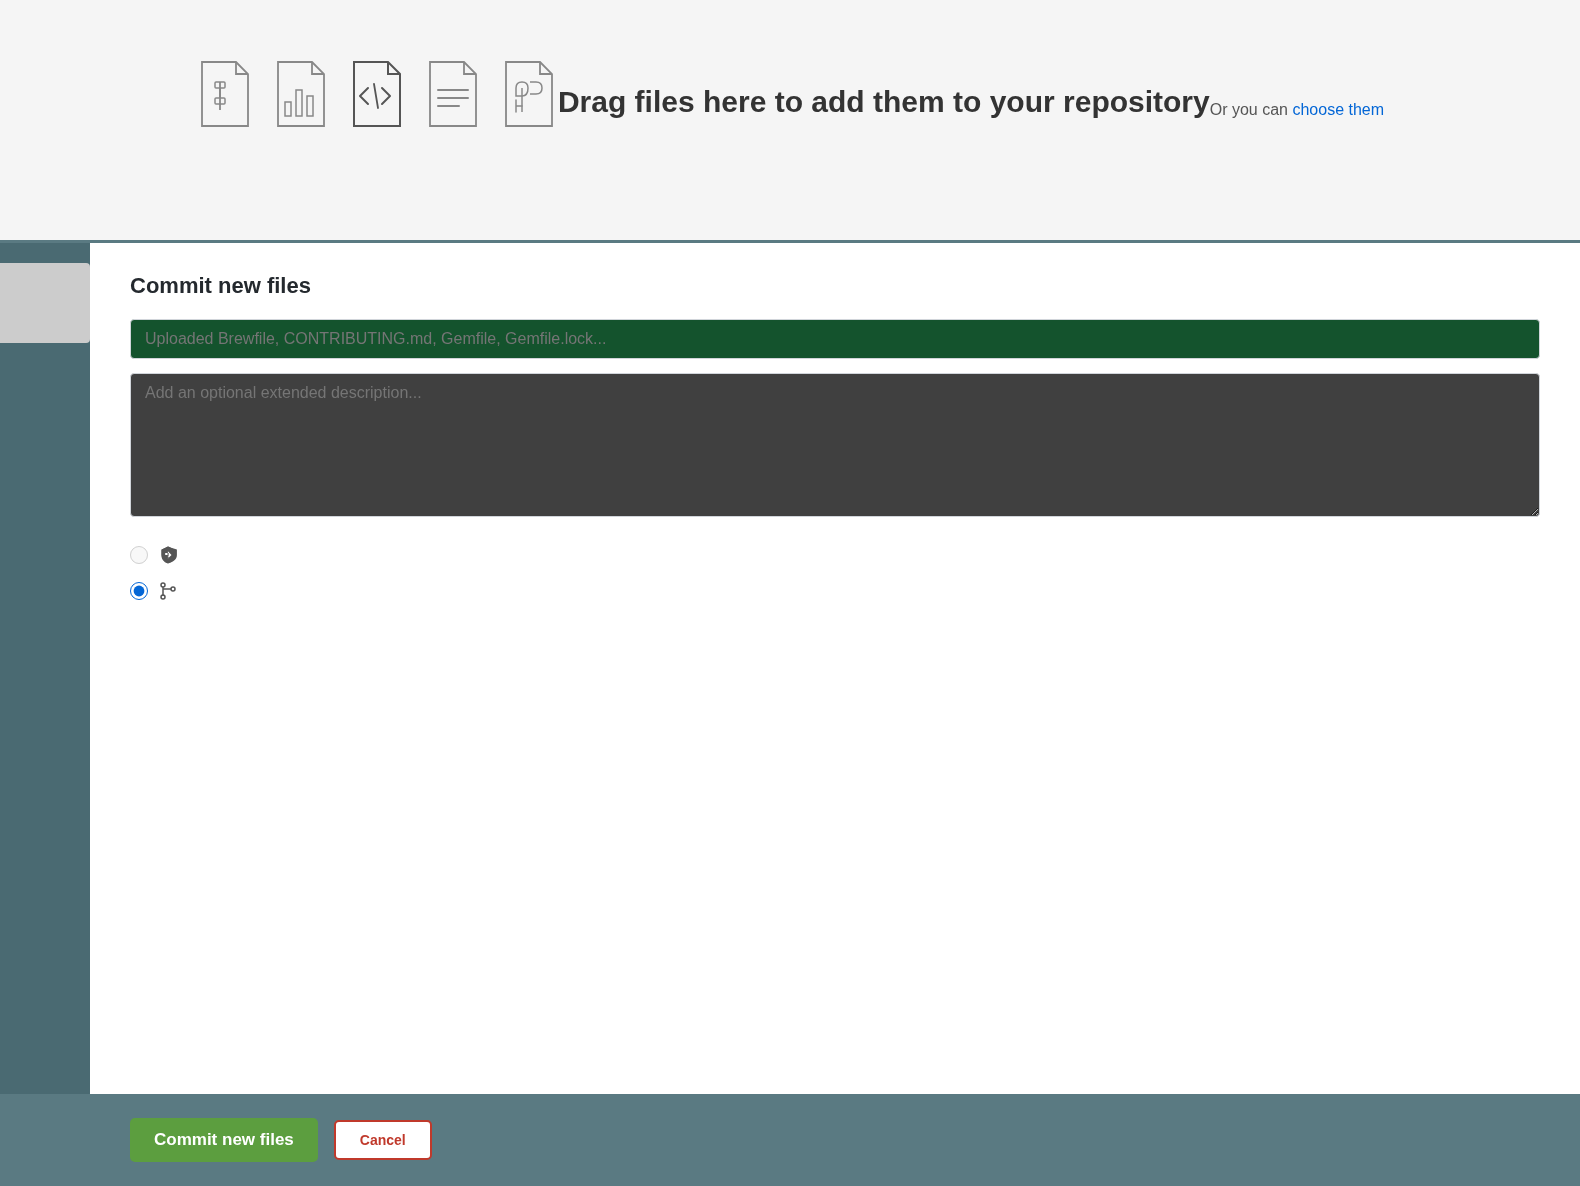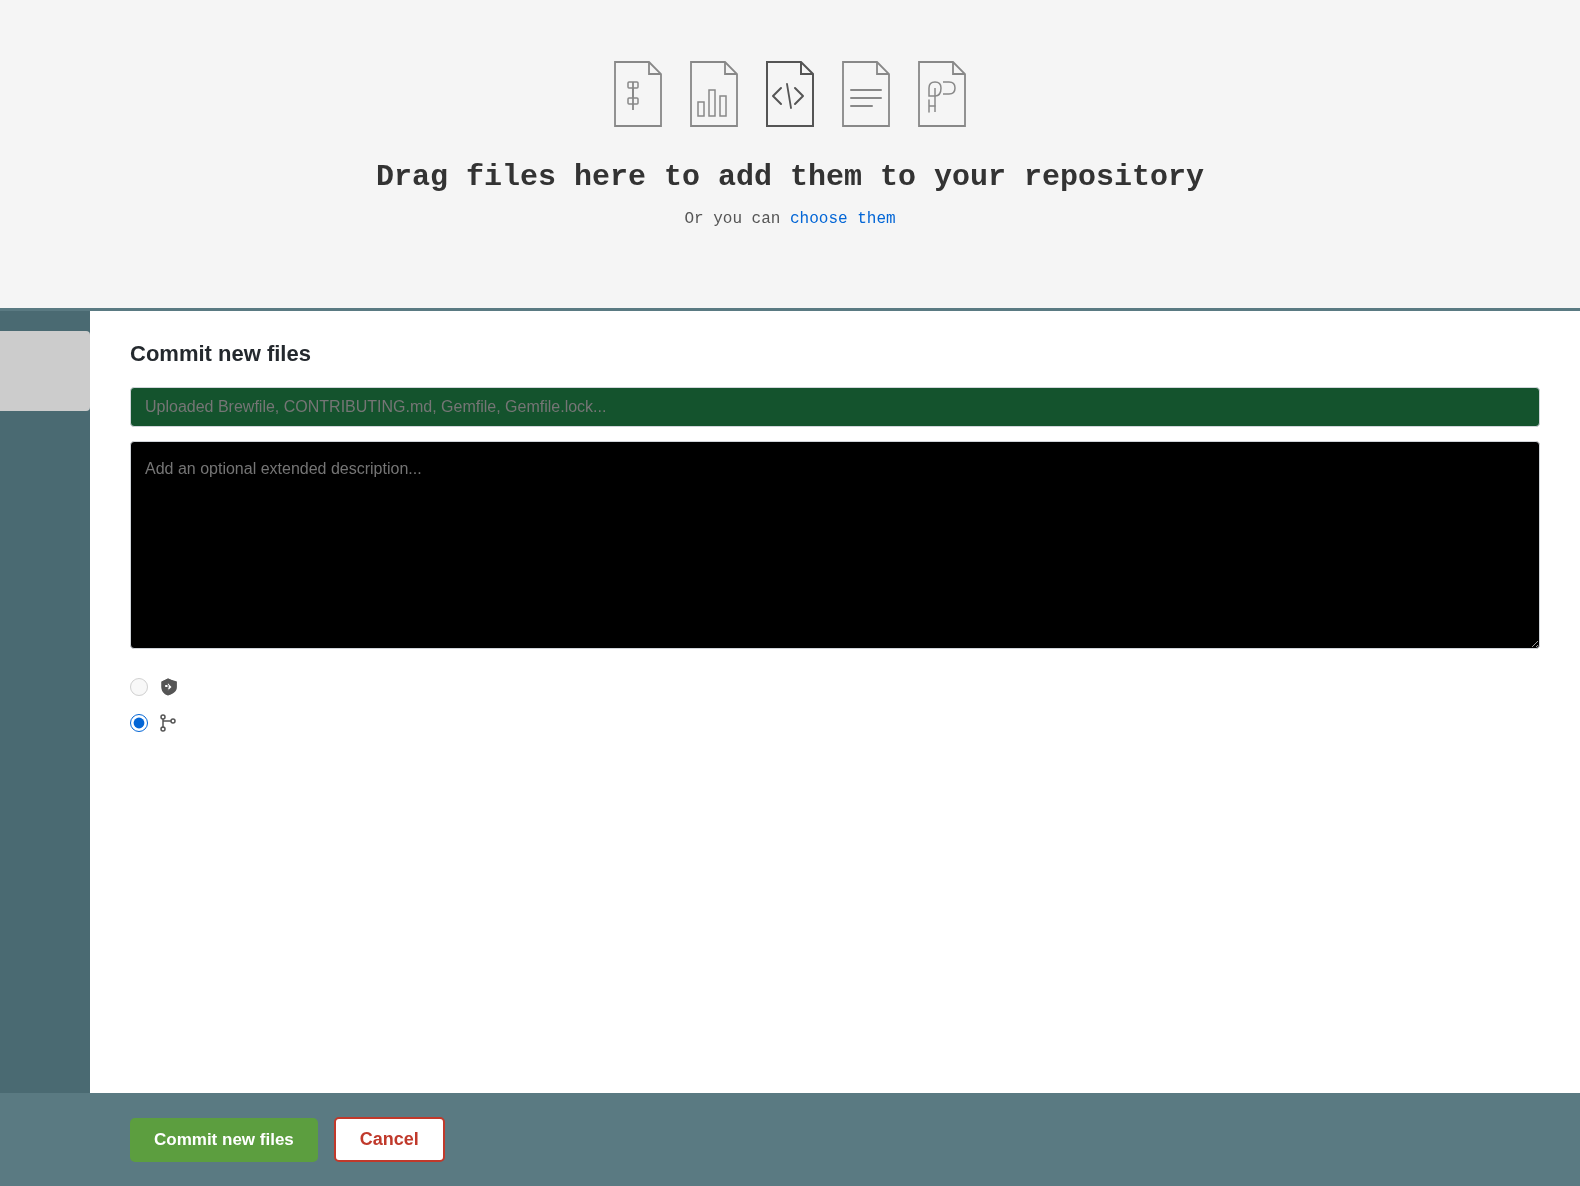--- a/index.html
+++ b/index.html
@@ -12,25 +12,24 @@
       display: flex;
       flex-direction: column;
     }
 
     
     .drop-zone {
       background: #f5f5f5;
       width: 100%;
       padding: 60px 20px 80px;
       display: flex;
-      flex-direction: column;
+      flex-direction: row;
       align-items: center;
       justify-content: center;
       border-bottom: 3px solid #5a7a82;
-      font-family: Liberation Mono, monospace;
     }
 
     .file-icons {
       display: flex;
       gap: 18px;
       margin-bottom: 32px;
     }
 
     .drop-zone h2 {
       font-size: 30px;
@@ -102,28 +101,28 @@
       border-radius: 4px;
       font-size: 16px;
       color: #999;
       margin-bottom: 14px;
       background: #14532d;
       outline: none;
     }
 
     .commit-textarea {
       width: 100%;
-      padding: 18px 14px;
+      padding: 10px 14px;
       border: 1px solid #d1d5da;
       border-radius: 4px;
       font-size: 16px;
       color: #999;
       margin-bottom: 24px;
-      background: #000000;
-      height: 208px;
+      background: #404040;
+      height: 144px;
       resize: vertical;
       outline: none;
       font-family: inherit;
     }
 
     .radio-group {
       display: flex;
       flex-direction: column;
       gap: 16px;
       margin-bottom: 0;
@@ -181,21 +180,21 @@
       border-radius: 5px;
       cursor: pointer;
       white-space: nowrap;
     }
 
     .btn-cancel {
       background: #fff;
       color: #c0392b;
       border: 2px solid #c0392b;
       padding: 10px 24px;
-      font-size: 18px;
+      font-size: 14px;
       font-weight: 600;
       border-radius: 5px;
       cursor: pointer;
     }
 
     
     svg.file-type-icon {
       width: 58px;
       height: 68px;
       stroke: #888;

